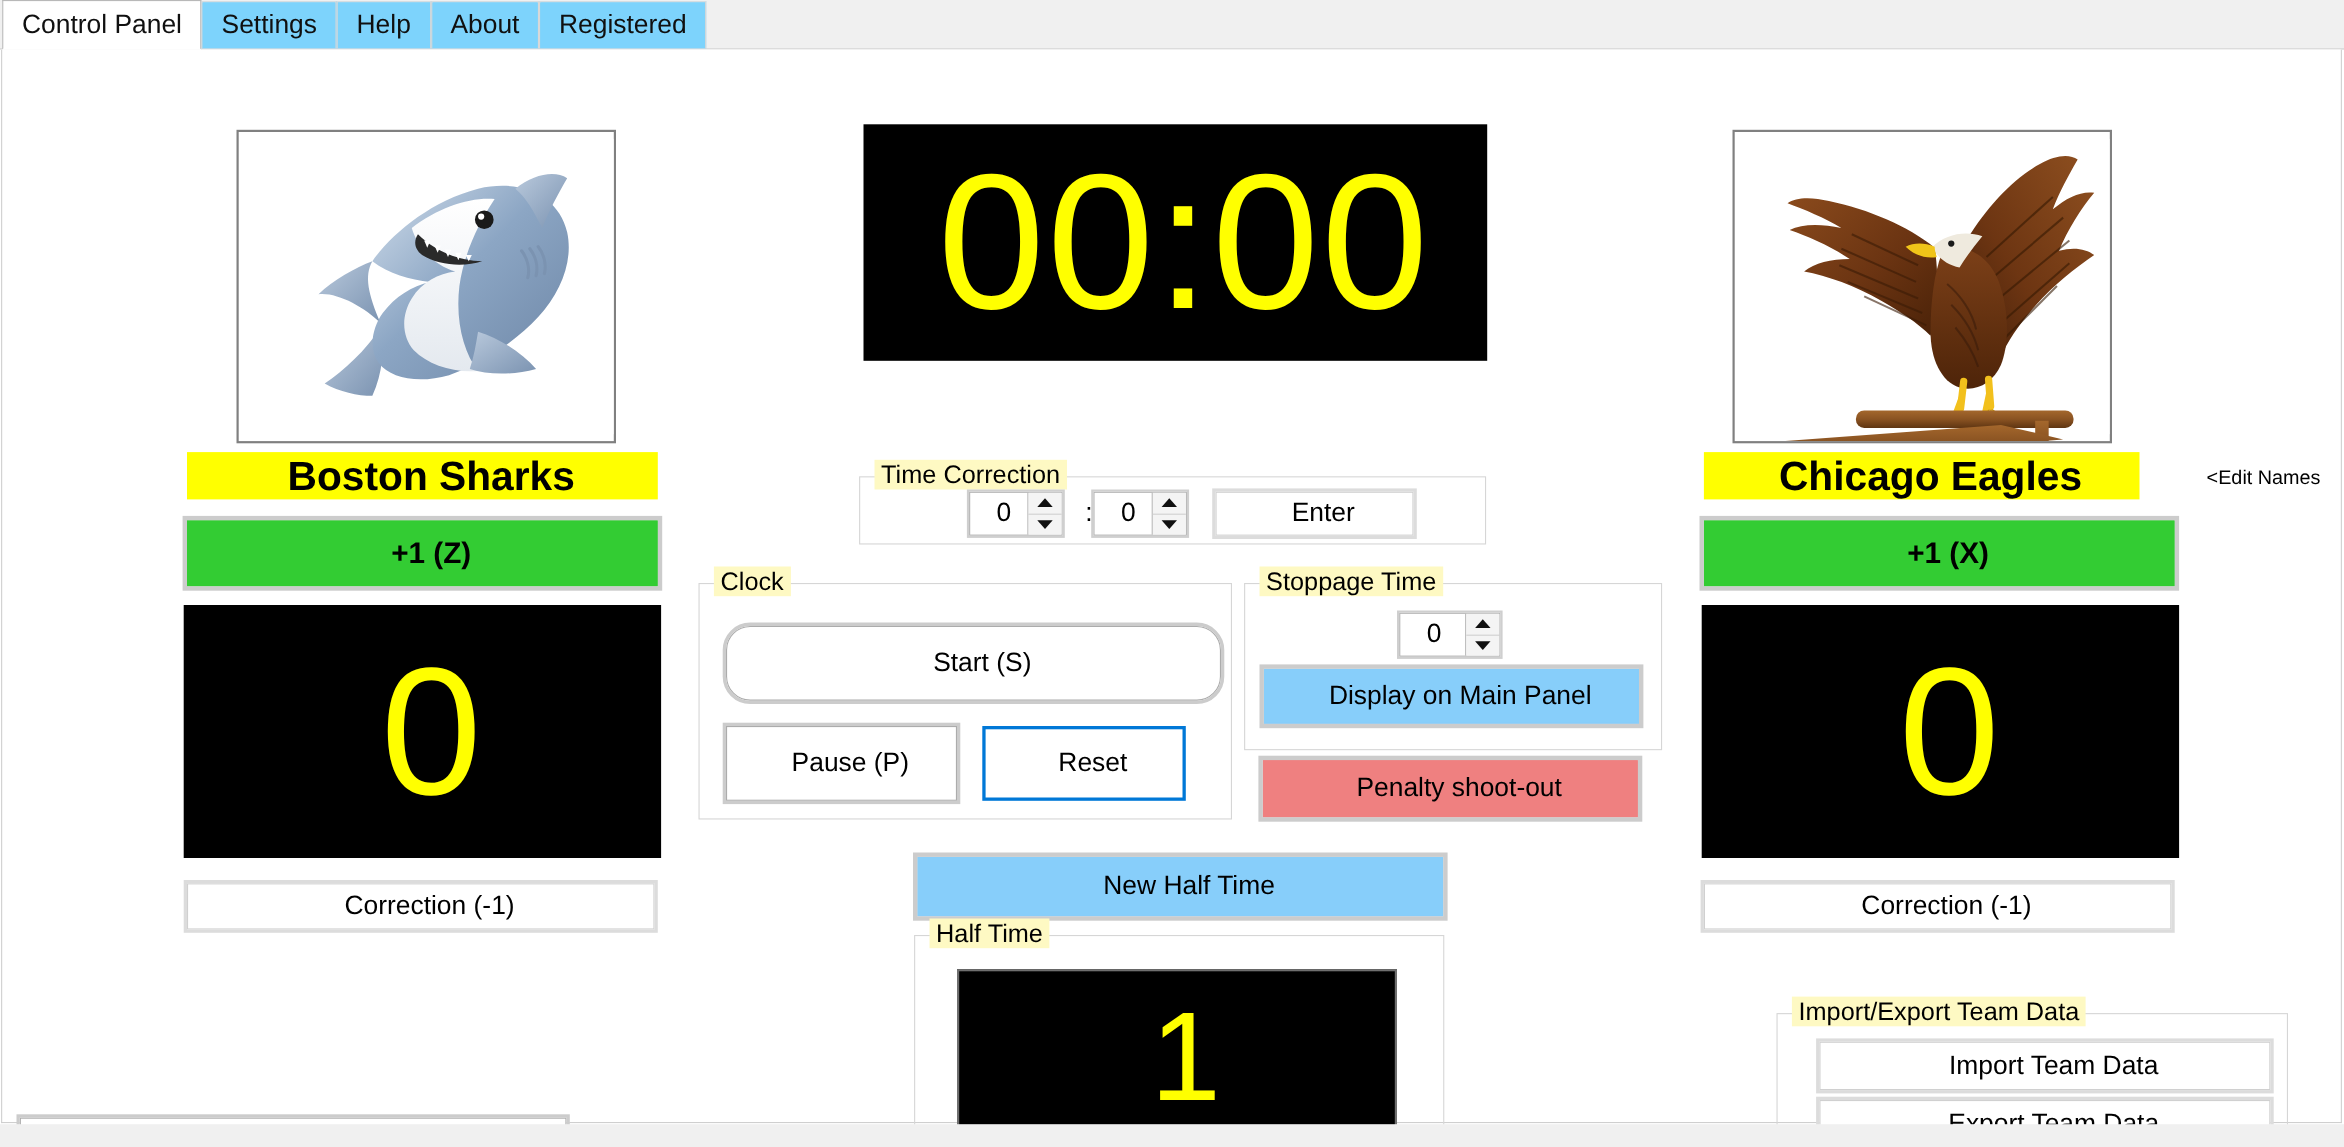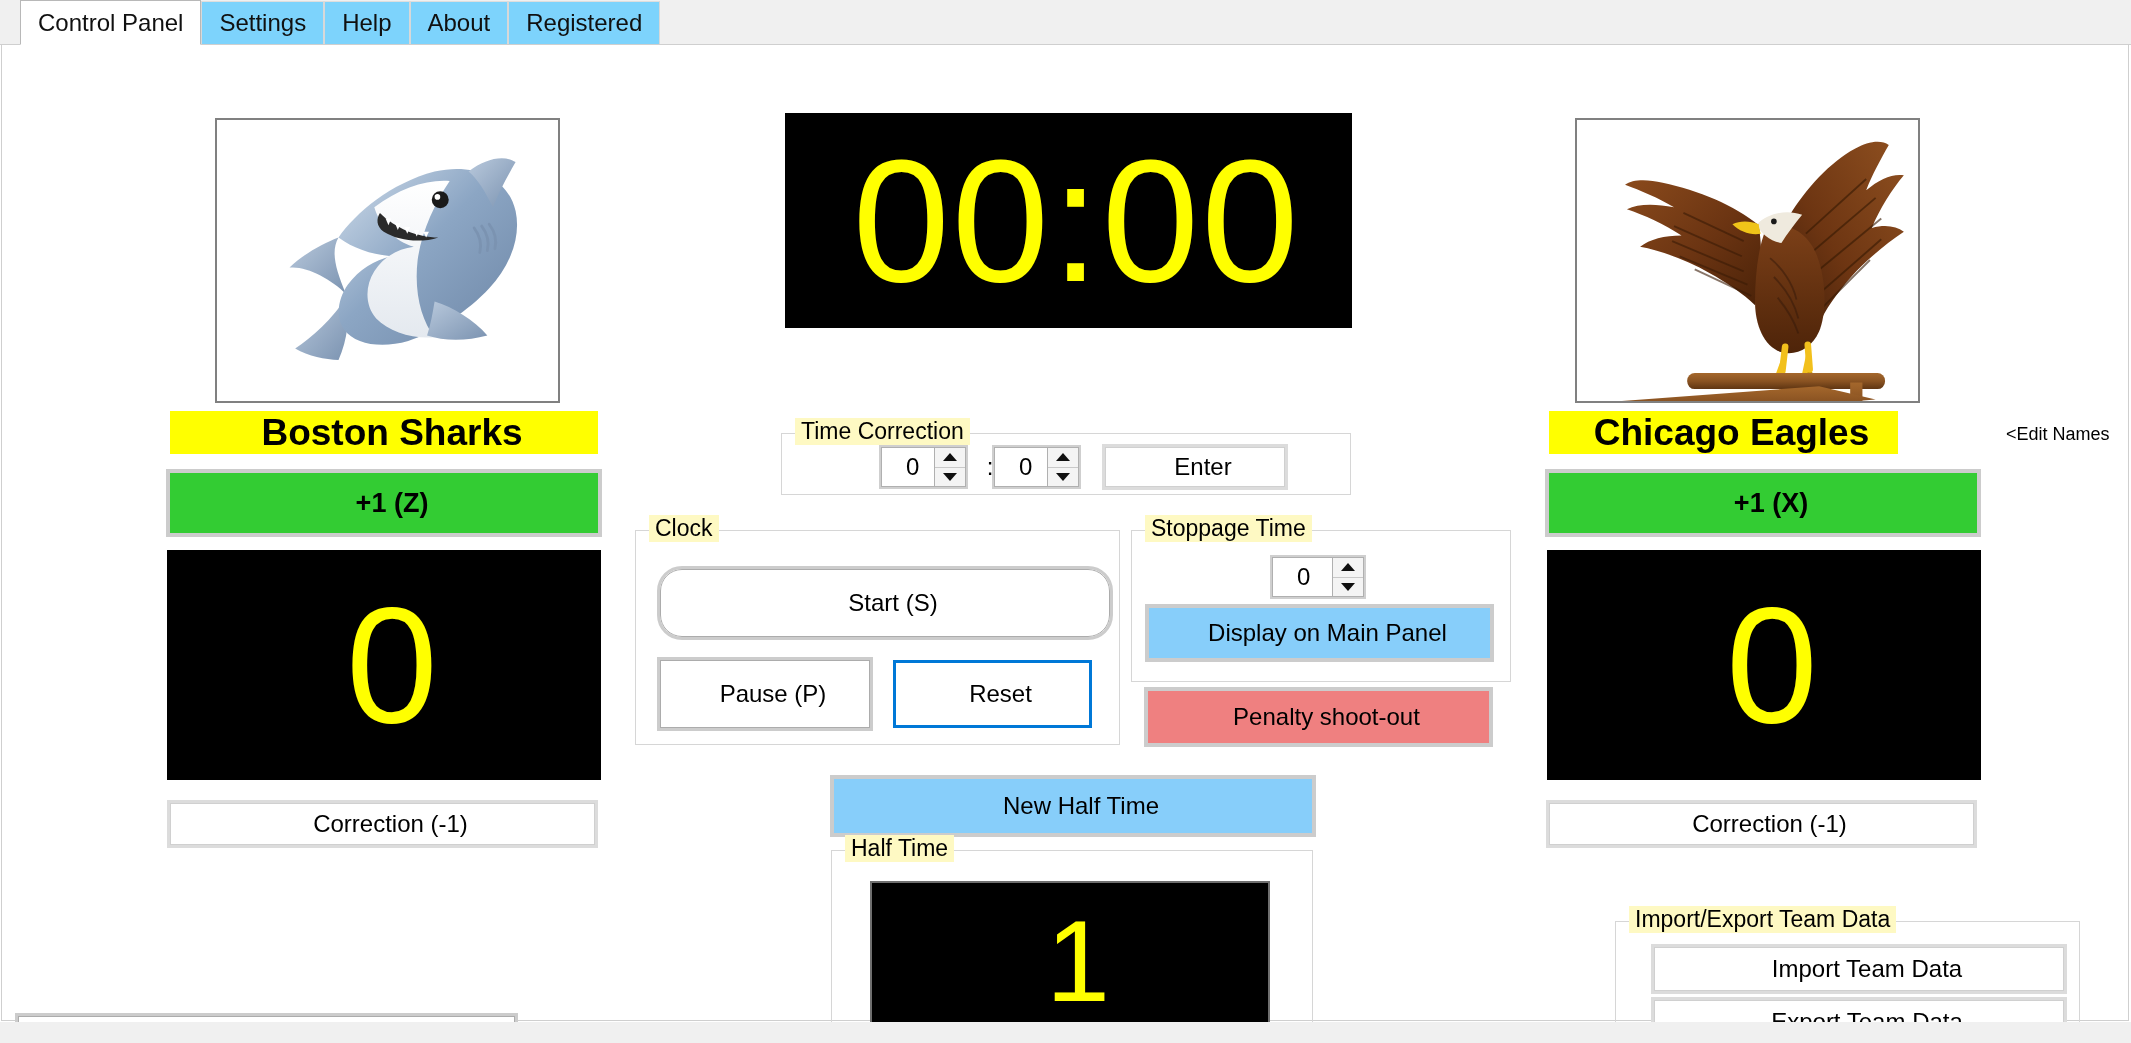--- a/index.html
+++ b/index.html
@@ -27,21 +27,21 @@
   .tabstrip {
     position: absolute;
     left: 0; top: 0;
     width: 2131px;
     height: 45px;
     background: #f0f0f0;
     border-bottom: 1px solid #cfcfcf;
     box-sizing: border-box;
     display: flex;
     align-items: flex-end;
-    padding-left: 20px;
+    padding-left: 2px;
   }
   .tab {
     height: 43px;
     padding: 0 17px;
     display: flex;
     align-items: center;
     justify-content: center;
     font-size: 24px;
     color: #101010;
     background: #7dd3fc;
@@ -422,21 +422,21 @@
 
         <rect x="100" y="262" width="210" height="17" rx="8" fill="url(#eglWood)"></rect>
 
         <rect x="273" y="272" width="13" height="38" fill="url(#eglWood)"></rect>
         <ellipse cx="280" cy="312" rx="22" ry="8" fill="#b8b8b8"></ellipse>
 
         <path d="M26 292 L240 276 L300 290 L86 308 Z" fill="url(#eglWood)"></path>
       </svg>
     </div>
 
-    <div class="abs team-name" style="left:1547px; top:366px; width:349px; height:43px;">
+    <div class="abs team-name" style="left:1547px; top:366px; width:396px; height:43px;">
       <span>Chicago Eagles</span>
     </div>
 
     <div class="abs edit-names" style="left:1988px; top:377px; width:150px; height:24px;">
       <span>&lt;Edit Names</span>
     </div>
 
     <div class="abs btn-green btn" style="left:1547px; top:428px; width:428px; height:60px;">
       <span>+1  (X)</span>
     </div>
@@ -494,21 +494,21 @@
       <span class="groupbox-label">Clock</span>
 
       <div class="abs btn" style="left:24px; top:38px; width:450px; height:68px;border-radius:22px;">
         <span>Start (S)</span>
       </div>
 
       <div class="abs btn" style="left:24px; top:129px; width:210px; height:68px;">
         <span>Pause (P)</span>
       </div>
 
-      <div class="abs btn btn-focus" style="left:257px; top:129px; width:199px; height:68px;">
+      <div class="abs btn btn-focus" style="left:257px; top:129px; width:185px; height:68px;">
         <span>Reset</span>
       </div>
     </div>
 
     <div class="abs groupbox" style="left:1129px; top:485px; width:380px; height:152px;">
       <span class="groupbox-label">Stoppage Time</span>
 
       <div class="abs spinner" style="left:140px; top:26px; width:92px; height:40px;">
         <div class="sp-val">0</div>
         <div class="sp-btns">

